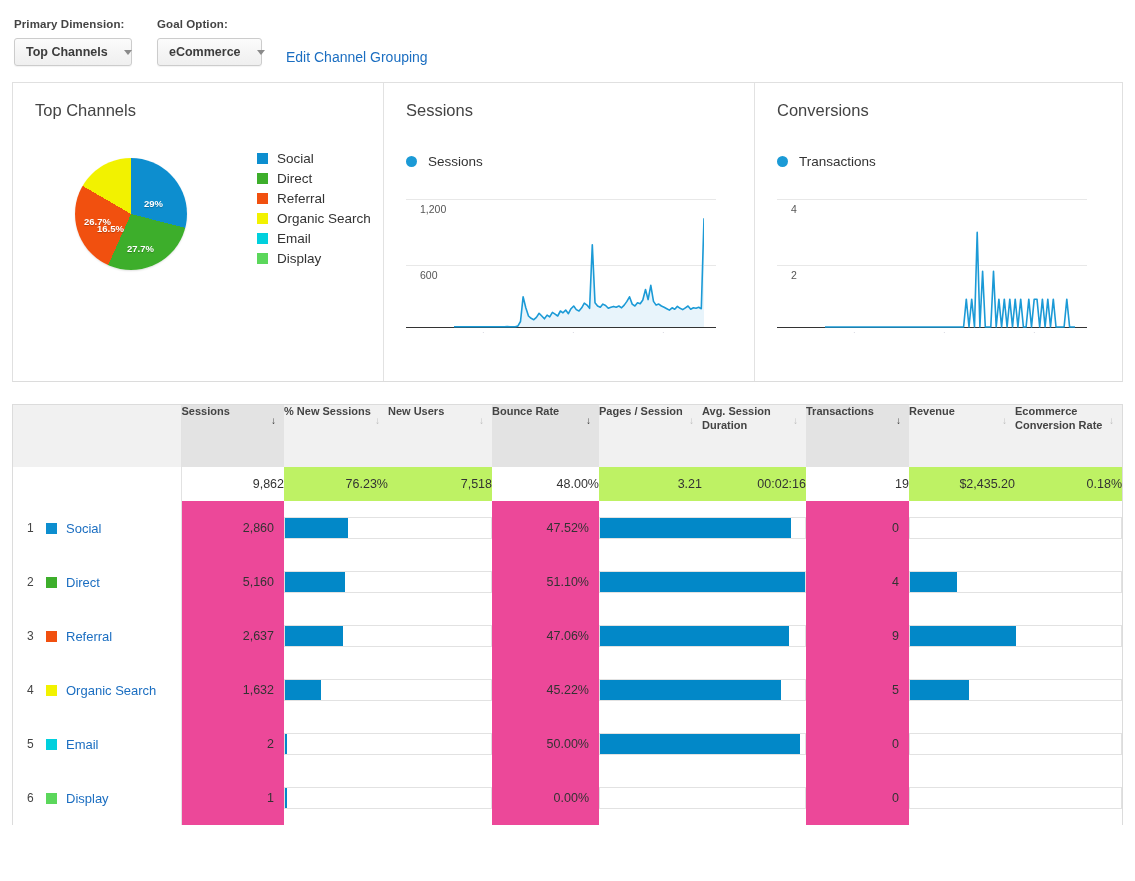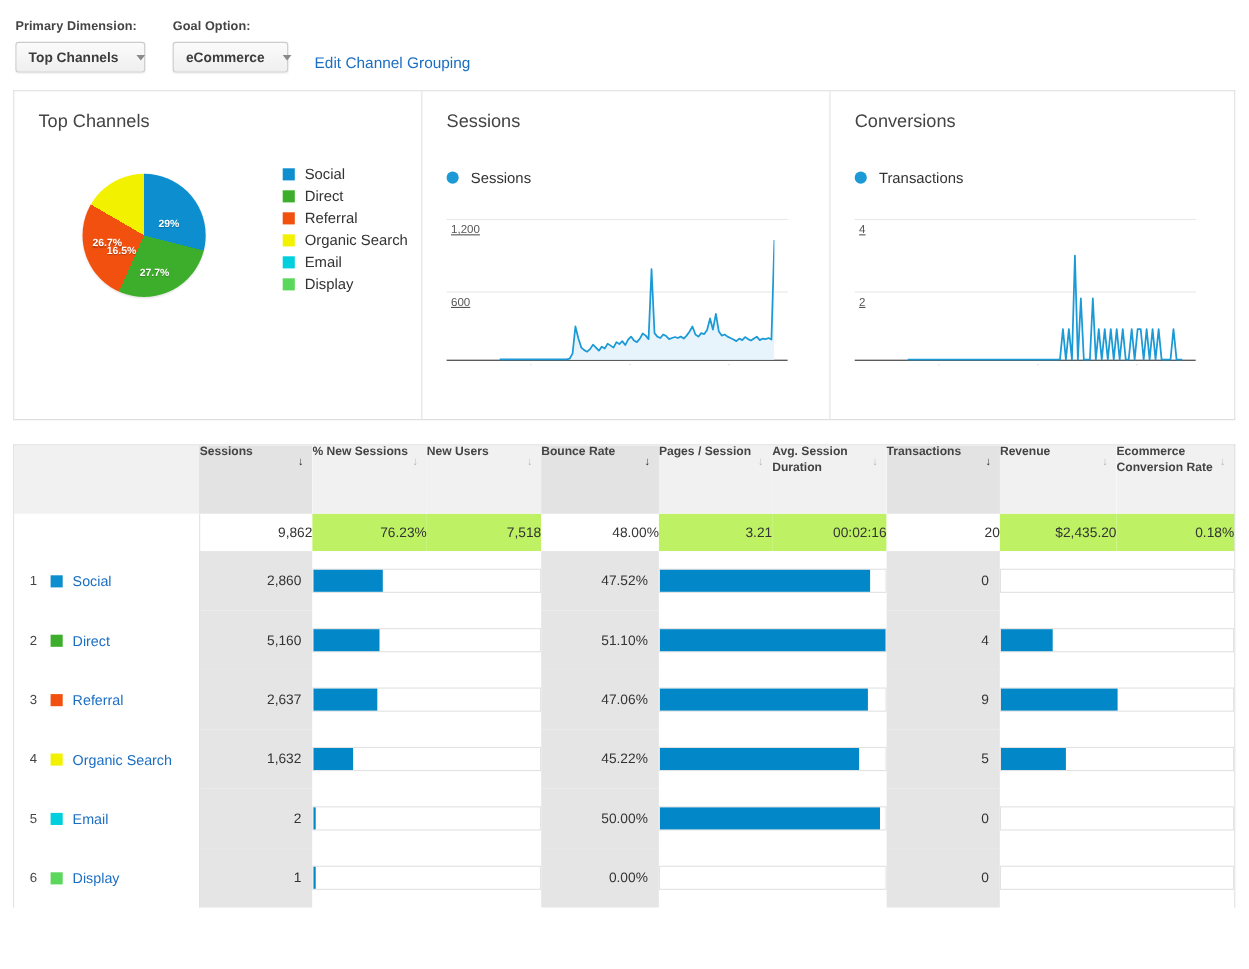--- a/index.html
+++ b/index.html
@@ -78,21 +78,21 @@
   .legend-row{ display:flex; align-items:center; height:20px; }
   .legend-sw{ width:11px;height:11px;margin-right:9px;flex:0 0 auto; }
   .legend-tx{ font-size:13.5px;color:#333; }
 
   
   .sk-legend{ display:flex; align-items:center; margin-top:34px; }
   .sk-dot{ width:11px;height:11px;border-radius:50%;background:#1b9ad6;margin-right:11px; }
   .sk-name{ font-size:13.5px;color:#333; }
   .sk-chart{ position:relative; margin-top:10px; width:310px; height:148px; }
   .sk-gl{ position:absolute; left:0; right:0; height:1px; background:#e8e8e8; }
-  .sk-yl{ position:absolute; font-size:10.5px; color:#555; left:4px;text-decoration:underline; }
+  .sk-yl{ position:absolute; font-size:10.5px; color:#555; left:14px; }
   .sk-svg{ position:absolute; left:48px; top:0; }
   .sk-ticks{ position:absolute; left:48px; top:150px; width:250px; height:14px; }
   .sk-tick{ position:absolute; font-size:6px; color:#8e8ea8; transform:rotate(-40deg); }
 
   
   .table-wrap{ margin:22px 12px 0 12px; border:1px solid #dcdcdc; border-bottom:none; }
   table.gat{ border-collapse:collapse; width:1109px; table-layout:fixed; }
   table.gat td, table.gat th{ padding:0; border:none; }
 
   .grp-row td{
@@ -120,21 +120,21 @@
     background:#fff;
   }
   .tot-row td.shade{ background:#bef264; }
   .tot-row td.blank{ background:#fff; border-right:1px solid #e2e2e2; }
 
   .data-row td{
     height:54px; border-bottom:1px solid #e7e7e7;
     font-size:12.5px; color:#333; background:#fff;
     vertical-align:middle;
   }
-  .data-row td.shade{ background:#e5e5e5; }
+  .data-row td.shade{ background:#ec4899; }
   .data-row td.num{ text-align:right; padding-right:10px; }
   .data-row td.lbl{ padding-left:14px; border-right:1px solid #e2e2e2; }
 
   .dim{ display:flex; align-items:center; }
   .dim-idx{ width:16px; font-size:12px; color:#444; }
   .dim-sw{ width:11px;height:11px;margin:0 9px 0 3px;flex:0 0 auto; }
   .dim-lnk{ font-size:13px; color:#1b6ec1; cursor:pointer; }
 
   .barcell{ padding:0 14px 0 4px; }
   .bartrack{
@@ -311,21 +311,21 @@
       </tr>
 
       <tr class="tot-row">
         <td class="blank"></td>
         <td>9,862</td>
         <td class="shade">76.23%</td>
         <td class="shade">7,518</td>
         <td>48.00%</td>
         <td class="shade">3.21</td>
         <td class="shade">00:02:16</td>
-        <td>20</td>
+        <td>19</td>
         <td class="shade">$2,435.20</td>
         <td class="shade">0.18%</td>
       </tr>
     </tbody>
     <tbody id="tbody-rows">
         <tr class="data-row">
           <td class="lbl">
             <div class="dim">
               <span class="dim-idx">1</span>
               <span class="dim-sw" style="background: rgb(13, 142, 207);"></span>

